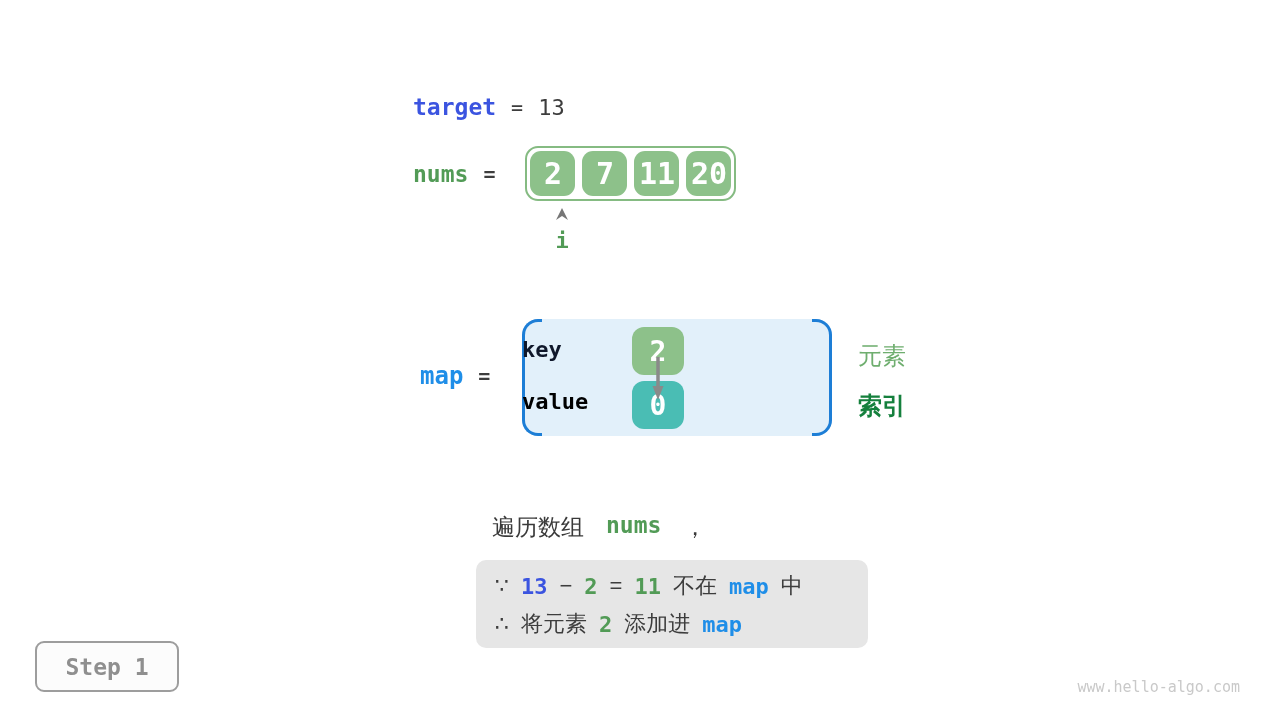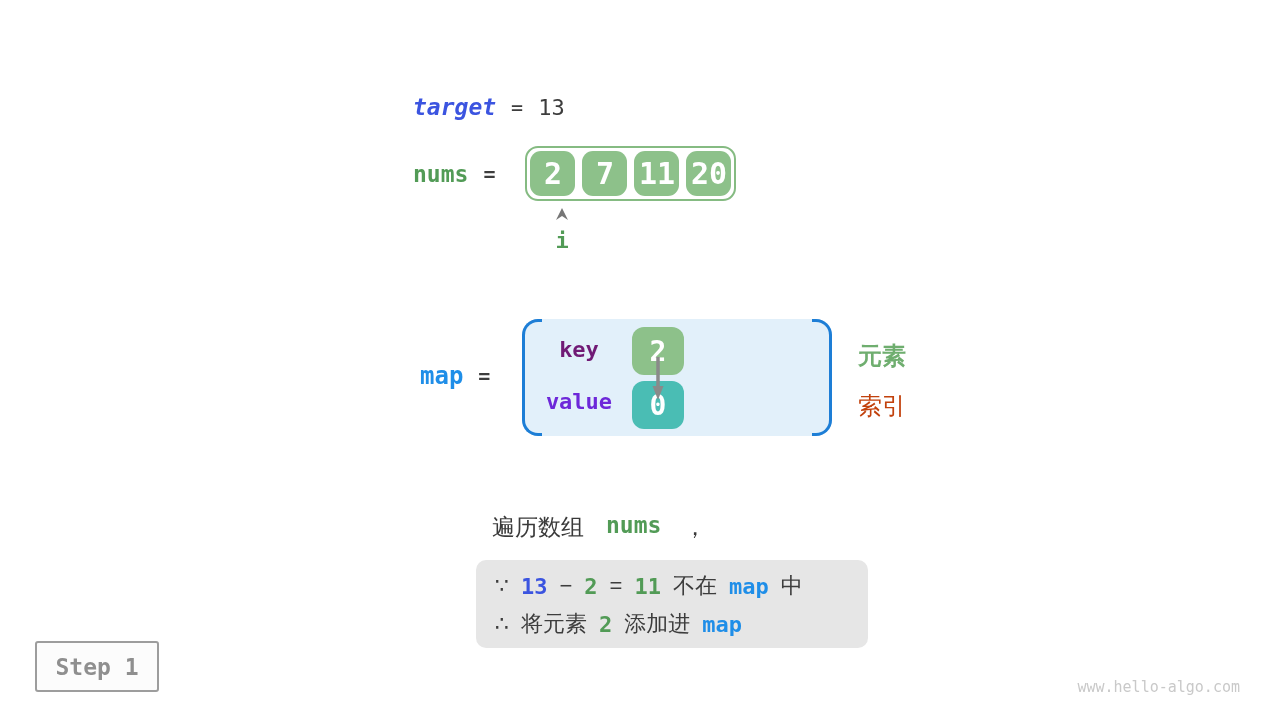--- a/index.html
+++ b/index.html
@@ -16,21 +16,21 @@
     overflow: hidden;
   }
   .mono { font-family: "DejaVu Sans Mono", "Liberation Mono", monospace; }
 
   
   .target-row {
     position: absolute; left: 413px; top: 94px;
     display: flex; align-items: center; gap: 15px;
     font-size: 22px;
   }
-  .kw-target { color: #3b54e0; font-weight: bold; font-size: 23px; font-style: italic; }
+  .kw-target { color: #3b54e0; font-weight: bold; font-size: 23px; }
   .eq-plain { color: #3d3d3d; font-size: 20px; }
   .target-value { color: #3d3d3d; font-size: 22px; }
 
   
   .nums-row {
     position: absolute; left: 413px; top: 146px;
     display: flex; align-items: center;
   }
   .kw-nums { color: #529b56; font-weight: bold; font-size: 23px; }
   .eq-bold { color: #3d3d3d; font-weight: bold; font-size: 20px; margin-left: 15px; }
@@ -77,47 +77,46 @@
     border: 3px solid #1d7ed6; border-right: none;
     border-radius: 16px 0 0 16px;
   }
   .bracket-right {
     right: 0;
     border: 3px solid #1d7ed6; border-left: none;
     border-radius: 0 16px 16px 0;
   }
   .map-key-label {
     position: absolute; left: 0; top: 18px; width: 114px;
-    text-align: center;
-    color: #701a75; font-weight: bold; font-size: 22px;
+    text-align: left;
+    color: #0f172a; font-weight: bold; font-size: 22px;
   }
   .map-value-label {
     position: absolute; left: 0; top: 70px; width: 114px;
-    text-align: center;
-    color: #6d28d9; font-weight: bold; font-size: 22px;
+    color: #000000; font-weight: bold; font-size: 22px;
   }
   .kv-box {
     position: absolute; left: 110px;
     width: 52px; height: 48px;
     border-radius: 12px;
     color: #ffffff; font-size: 28px; font-weight: 600;
     display: flex; align-items: center; justify-content: center;
   }
   .key-box { top: 8px; background: #8dc18a; }
   .value-box { top: 62px; background: #4abdb4; }
   .kv-arrow { position: absolute; left: 128px; top: 36px; }
 
   
   .legend-element {
     position: absolute; left: 858px; top: 340px;
-    color: #6fae6f; font-weight: bold; font-size: 24px;
+    color: #6fae6f; font-weight: normal; font-size: 24px;
   }
   .legend-index {
     position: absolute; left: 858px; top: 390px;
-    color: #c2410c; font-weight: normal; font-size: 24px;
+    color: #15803d; font-weight: bold; font-size: 24px;
   }
 
   
   .caption {
     position: absolute; left: 492px; top: 512px;
     display: flex; gap: 22px;
     font-size: 23px; color: #3a3a3a;
   }
   .caption .code { color: #529b56; font-weight: bold; font-size: 23px; }
 
@@ -135,24 +134,24 @@
     height: 30px;
   }
   .reason-line + .reason-line { margin-top: 8px; }
   .tok-blue   { color: #3b54e0; font-weight: bold; font-size: 22px; }
   .tok-green  { color: #529b56; font-weight: bold; font-size: 22px; }
   .tok-bblue  { color: #1f8ee8; font-weight: bold; font-size: 22px; }
 
   
   .step-badge {
     position: absolute; left: 35px; top: 641px;
-    width: 124px; height: 51px;
+    width: 144px; height: 51px;
     background: #fcfcfc;
     border: 2px solid #9d9d9d;
-    border-radius: 3px;
+    border-radius: 9px;
     display: flex; align-items: center; justify-content: center;
     color: #8f8f8f; font-weight: bold; font-size: 23px;
   }
 
   
   .watermark {
     position: absolute; right: 40px; top: 678px;
     color: #c9c9c9; font-size: 15px;
   }
 </style>

